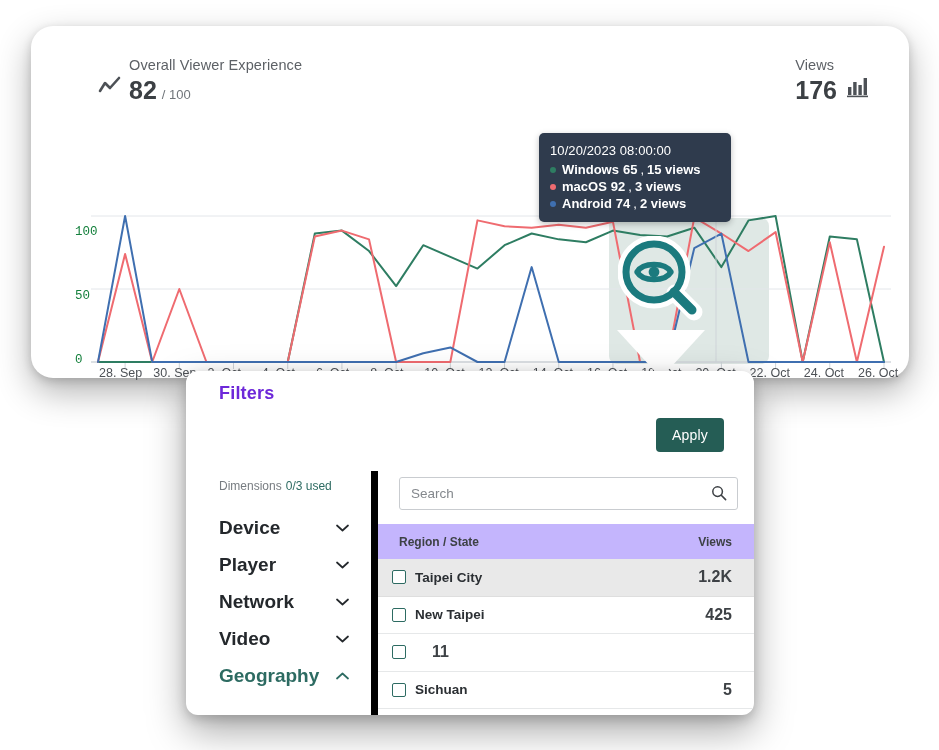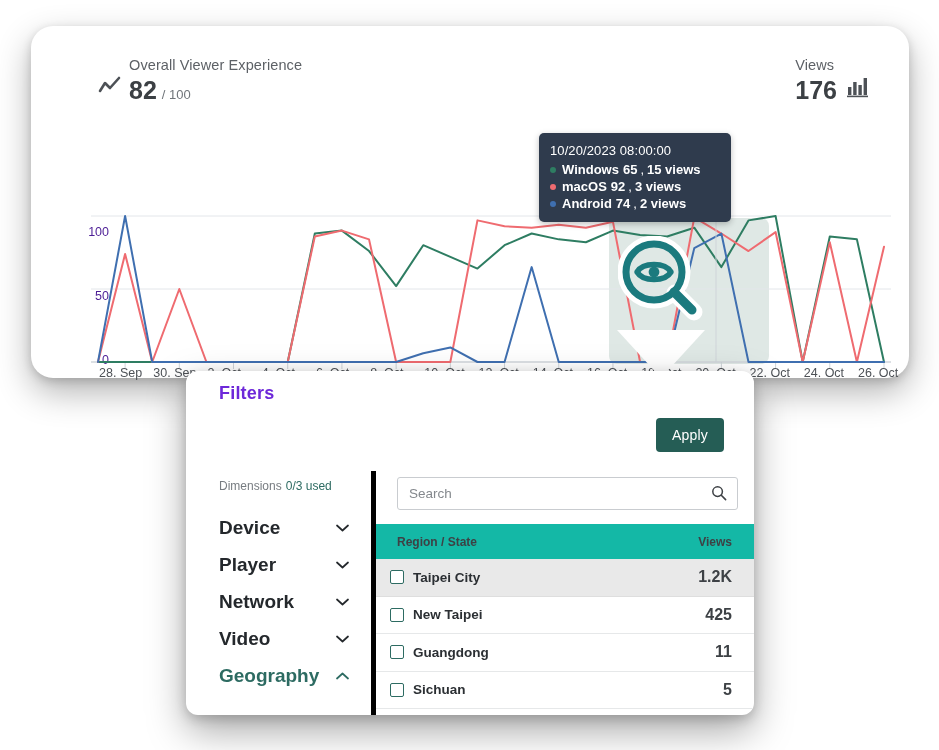--- a/index.html
+++ b/index.html
@@ -41,21 +41,21 @@
   .kpi-right .kpi-label{text-align:left;}
   .kpi-baricon{width:26px;height:26px;margin-left:8px;margin-bottom:4px;flex:0 0 auto;}
 
   
   .plot{
     position:absolute;left:60px;top:176px;width:800px;height:176px;
   }
   .plot svg{display:block;}
 
   .ylabel{
-    position:absolute;font-size:12.5px;color:#4c1d95;text-align:right;width:34px;
+    position:absolute;font-size:12.5px;color:#15803d;text-align:left;width:34px;font-family:Liberation Mono, monospace;
   }
   .xlabel{
     position:absolute;font-size:12.5px;color:#4d5156;top:340px;
     white-space:nowrap;
   }
 
   
   .tooltip{
     position:absolute;left:539px;top:133px;width:170px;
     background:#2f3b4d;border-radius:5px;
@@ -104,34 +104,34 @@
   .dim-head{font-size:12px;color:#777c81;margin-top:8px;margin-bottom:16px;white-space:nowrap;}
   .dim-head .used{color:#2d6b62;margin-left:4px;}
   .dim-item{
     display:flex;align-items:center;justify-content:space-between;
     width:130px;height:37px;cursor:pointer;
   }
   .dim-item span.lbl{font-size:19px;font-weight:bold;color:#24282c;}
   .dim-item.active span.lbl{color:#2d6b62;}
   .chev{width:13px;height:8px;flex:0 0 auto;}
 
-  .list-col{flex:1 1 auto;border-left:5px solid #000000;position:relative;}
+  .list-col{flex:1 1 auto;border-left:7px solid #000000;position:relative;}
   .search-wrap{margin:6px 16px 0 21px;position:relative;}
   .search-input{
     width:100%;box-sizing:border-box;height:33px;
     border:1px solid #c9ccd0;border-radius:3px;
     padding:0 34px 0 11px;font-size:13.5px;color:#2b2f33;
     font-family:"Liberation Sans", sans-serif;outline:none;background:#fff;
   }
   .search-input::placeholder{color:#84888d;}
   .search-icon{position:absolute;right:11px;top:8px;width:16px;height:16px;}
 
   .tbl{margin-top:14px;}
   .tbl-head{
-    display:flex;align-items:center;background:#14b8a6;
+    display:flex;align-items:center;background:#c4b5fd;
     height:35px;padding:0 22px 0 21px;box-sizing:border-box;
   }
   .tbl-head .th{font-size:12px;font-weight:bold;color:#3d4145;}
   .th.region{flex:1 1 auto;}
   .th.views{flex:0 0 auto;}
   .row{
     display:flex;align-items:center;height:37.5px;
     padding:0 22px 0 14px;box-sizing:border-box;
     border-bottom:1px solid #e6e8e9;
     font-weight:bold;
@@ -341,21 +341,20 @@
                 <span class="name">Taipei City</span>
                 <span class="val">1.2K</span>
               </div>
               <div class="row">
                 <span class="cb"></span>
                 <span class="name">New Taipei</span>
                 <span class="val">425</span>
               </div>
               <div class="row">
                 <span class="cb"></span>
-                <span class="name">Guangdong</span>
                 <span class="val">11</span>
               </div>
               <div class="row">
                 <span class="cb"></span>
                 <span class="name">Sichuan</span>
                 <span class="val">5</span>
               </div>
             </div>
         </div>
       </div>

